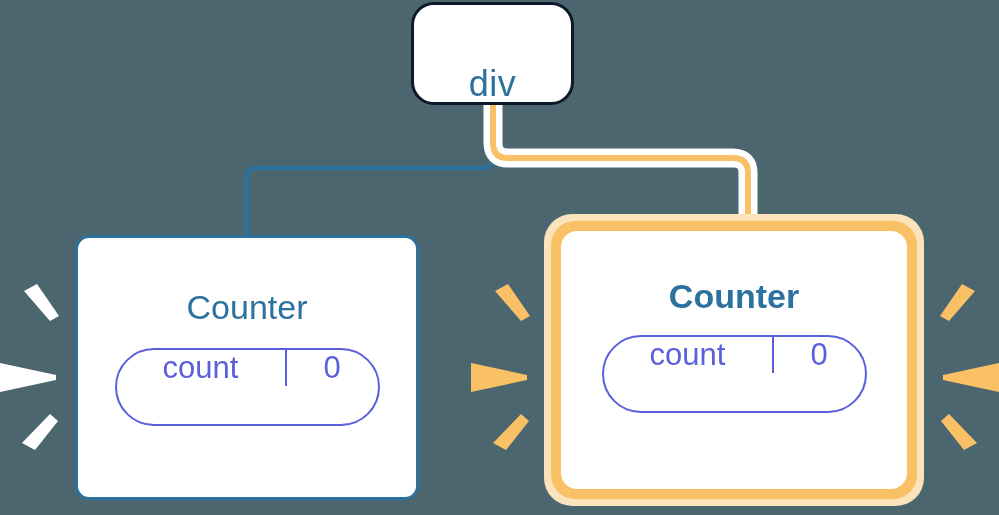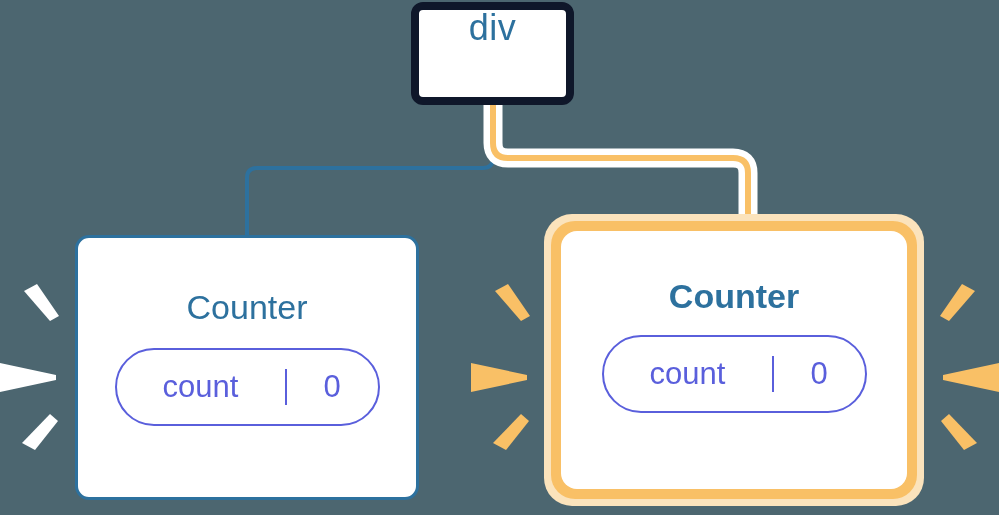--- a/index.html
+++ b/index.html
@@ -35,23 +35,23 @@
     display: flex;
     flex-direction: column;
     align-items: center;
   }
 
   .node-div {
     left: 411px;
     top: 2px;
     width: 163px;
     height: 103px;
-    border: 8px solid #0f172a;
-    border-radius: 12px;
-    justify-content: flex-start;
+    border: 3px solid #0f172a;
+    border-radius: 23px;
+    justify-content: flex-end;
     z-index: 6;
   }
   .node-div .node-title {
     font-size: 36px;
     color: #2d719e;
     font-weight: 400;
     letter-spacing: 0.5px;
     line-height: 1;
   }
 
@@ -107,21 +107,21 @@
     color: #2d719e;
     font-weight: 700;
     margin-top: 48px;
     line-height: 1;
   }
 
   
   .pill {
     position: relative;
     display: flex;
-    align-items: center;
+    align-items: flex-start;
     border: 2px solid #5a5fdc;
     border-radius: 999px;
     height: 78px;
     background: #ffffff;
     box-sizing: border-box;
   }
   .node-counter-left .pill {
     width: 265px;
     margin-top: 24px;
   }

